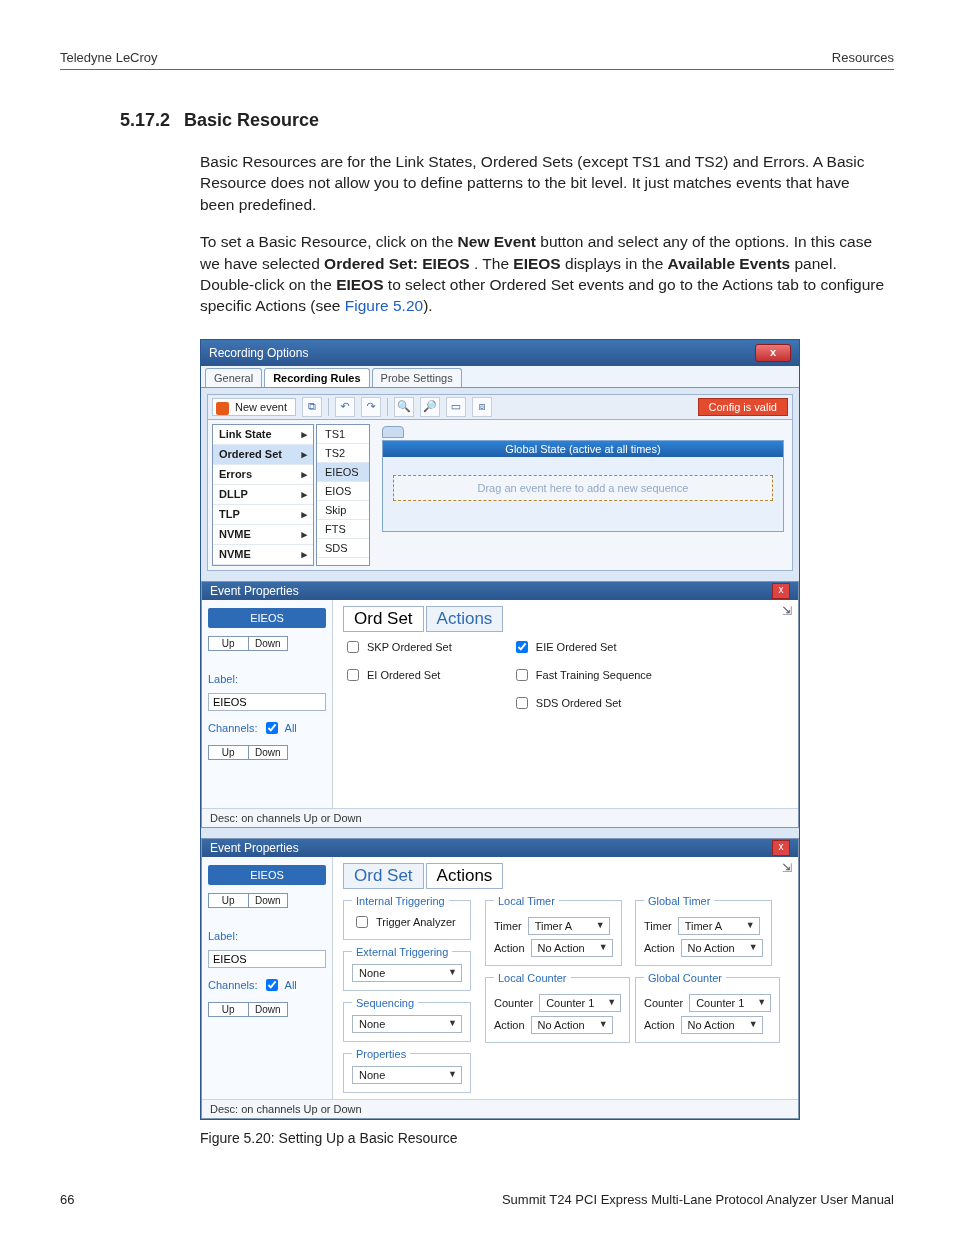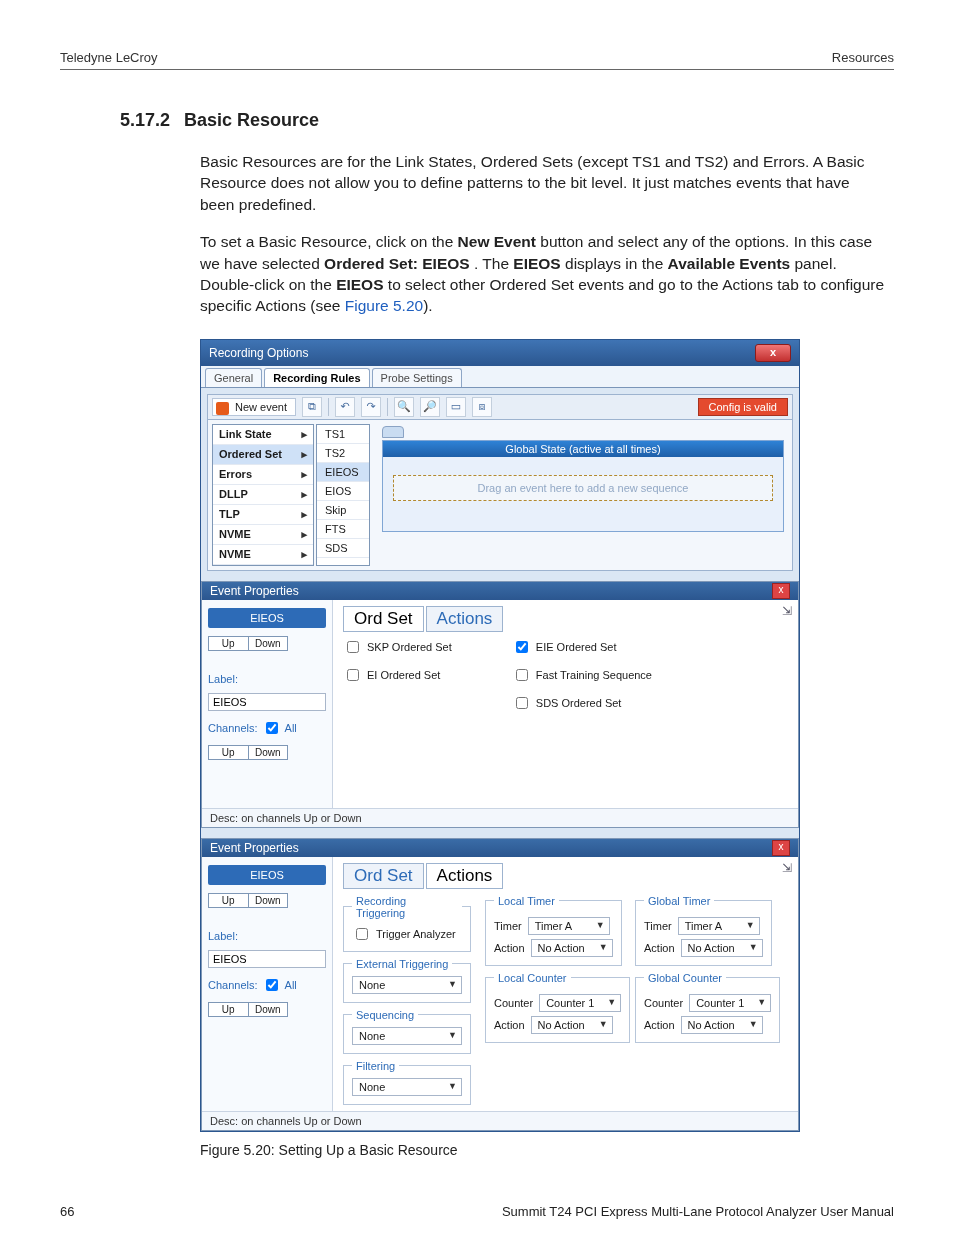--- a/index.html
+++ b/index.html
@@ -457,42 +457,42 @@
           <div class="ep-right">
             <span class="pin-icon">⇲</span>
             <div class="mini-tabs">
               <div class="mini-tab">Ord Set</div>
               <div class="mini-tab active">Actions</div>
             </div>
 
             <div class="grpwrap">
               <div style="display:flex; flex-direction:column; gap:6px; width:128px;">
                 <fieldset class="grp">
-                  <legend>Recording Triggering</legend>
+                  <legend>Internal Triggering</legend>
                   <label class="cb">
                       <input type="checkbox" style="">
                       <span>Trigger Analyzer</span>
                     </label>
                 </fieldset>
                 <fieldset class="grp">
                   <legend>External Triggering</legend>
                   <div class="select">
                       <span class="v">None</span>
                       <span class="dd">▼</span>
                     </div>
                 </fieldset>
                 <fieldset class="grp">
                   <legend>Sequencing</legend>
                   <div class="select">
                       <span class="v">None</span>
                       <span class="dd">▼</span>
                     </div>
                 </fieldset>
                 <fieldset class="grp">
-                  <legend>Filtering</legend>
+                  <legend>Properties</legend>
                   <div class="select">
                       <span class="v">None</span>
                       <span class="dd">▼</span>
                     </div>
                 </fieldset>
               </div>
 
               <div style="display:flex; flex-direction:column; gap:6px; width:136px;">
                 <fieldset class="grp">
                   <legend>Local Timer</legend>

